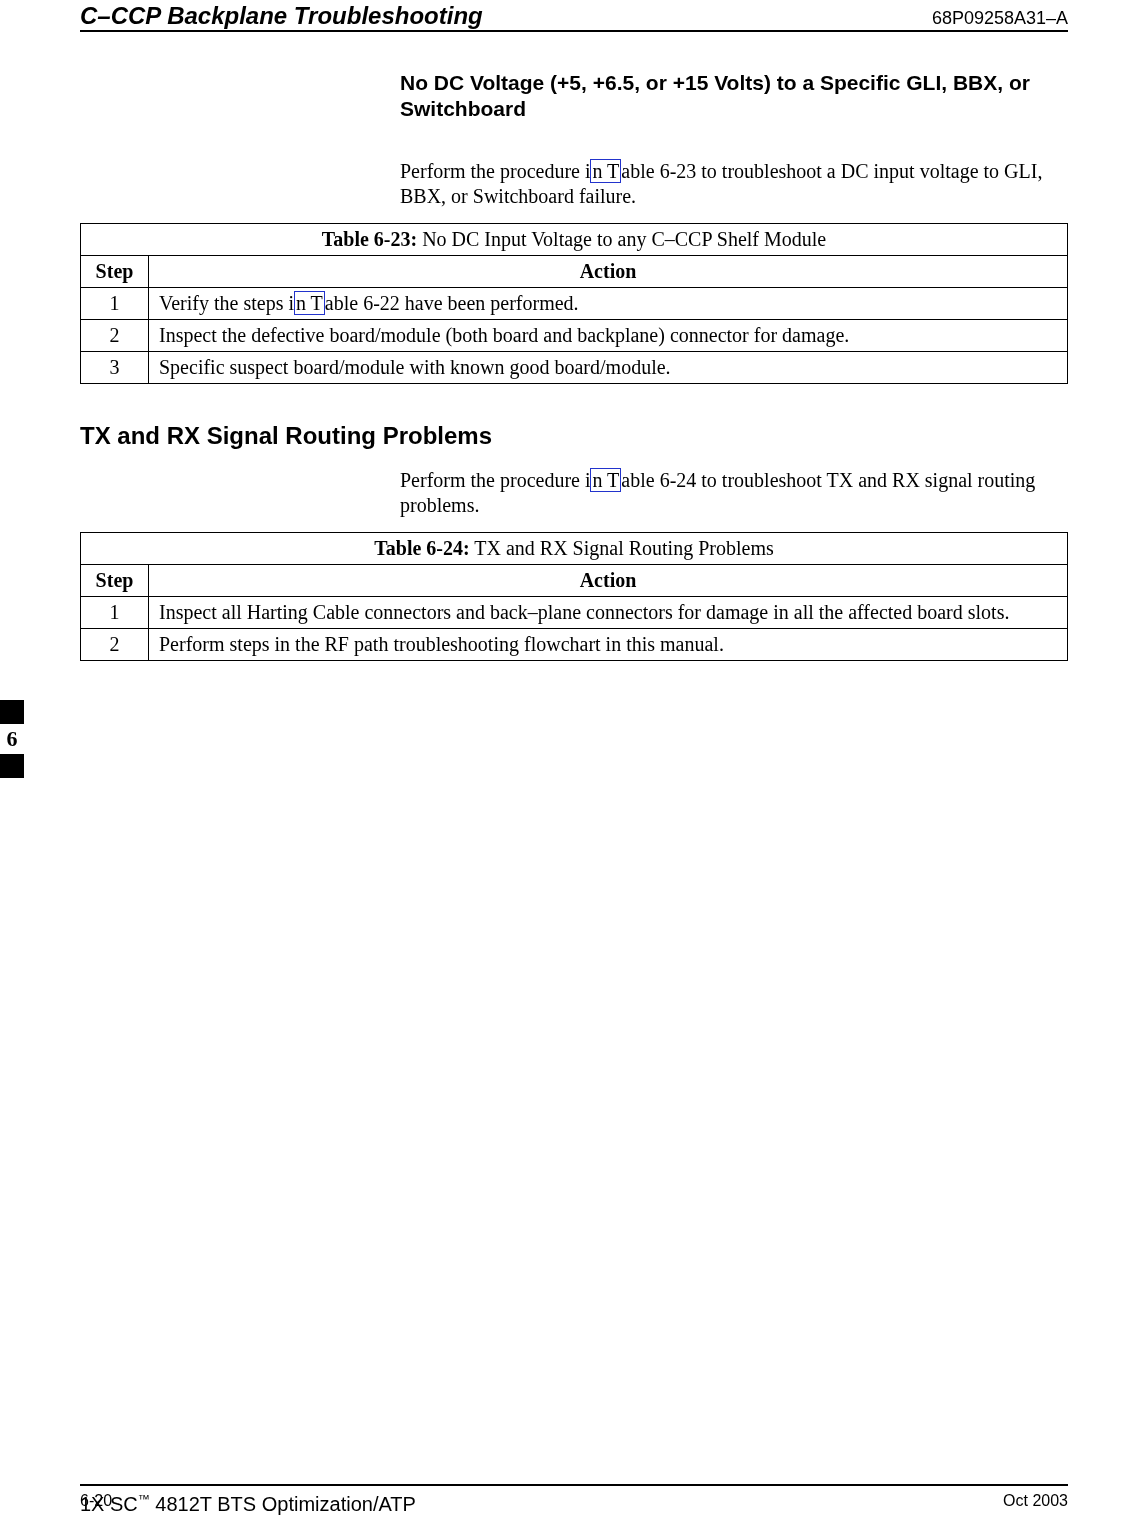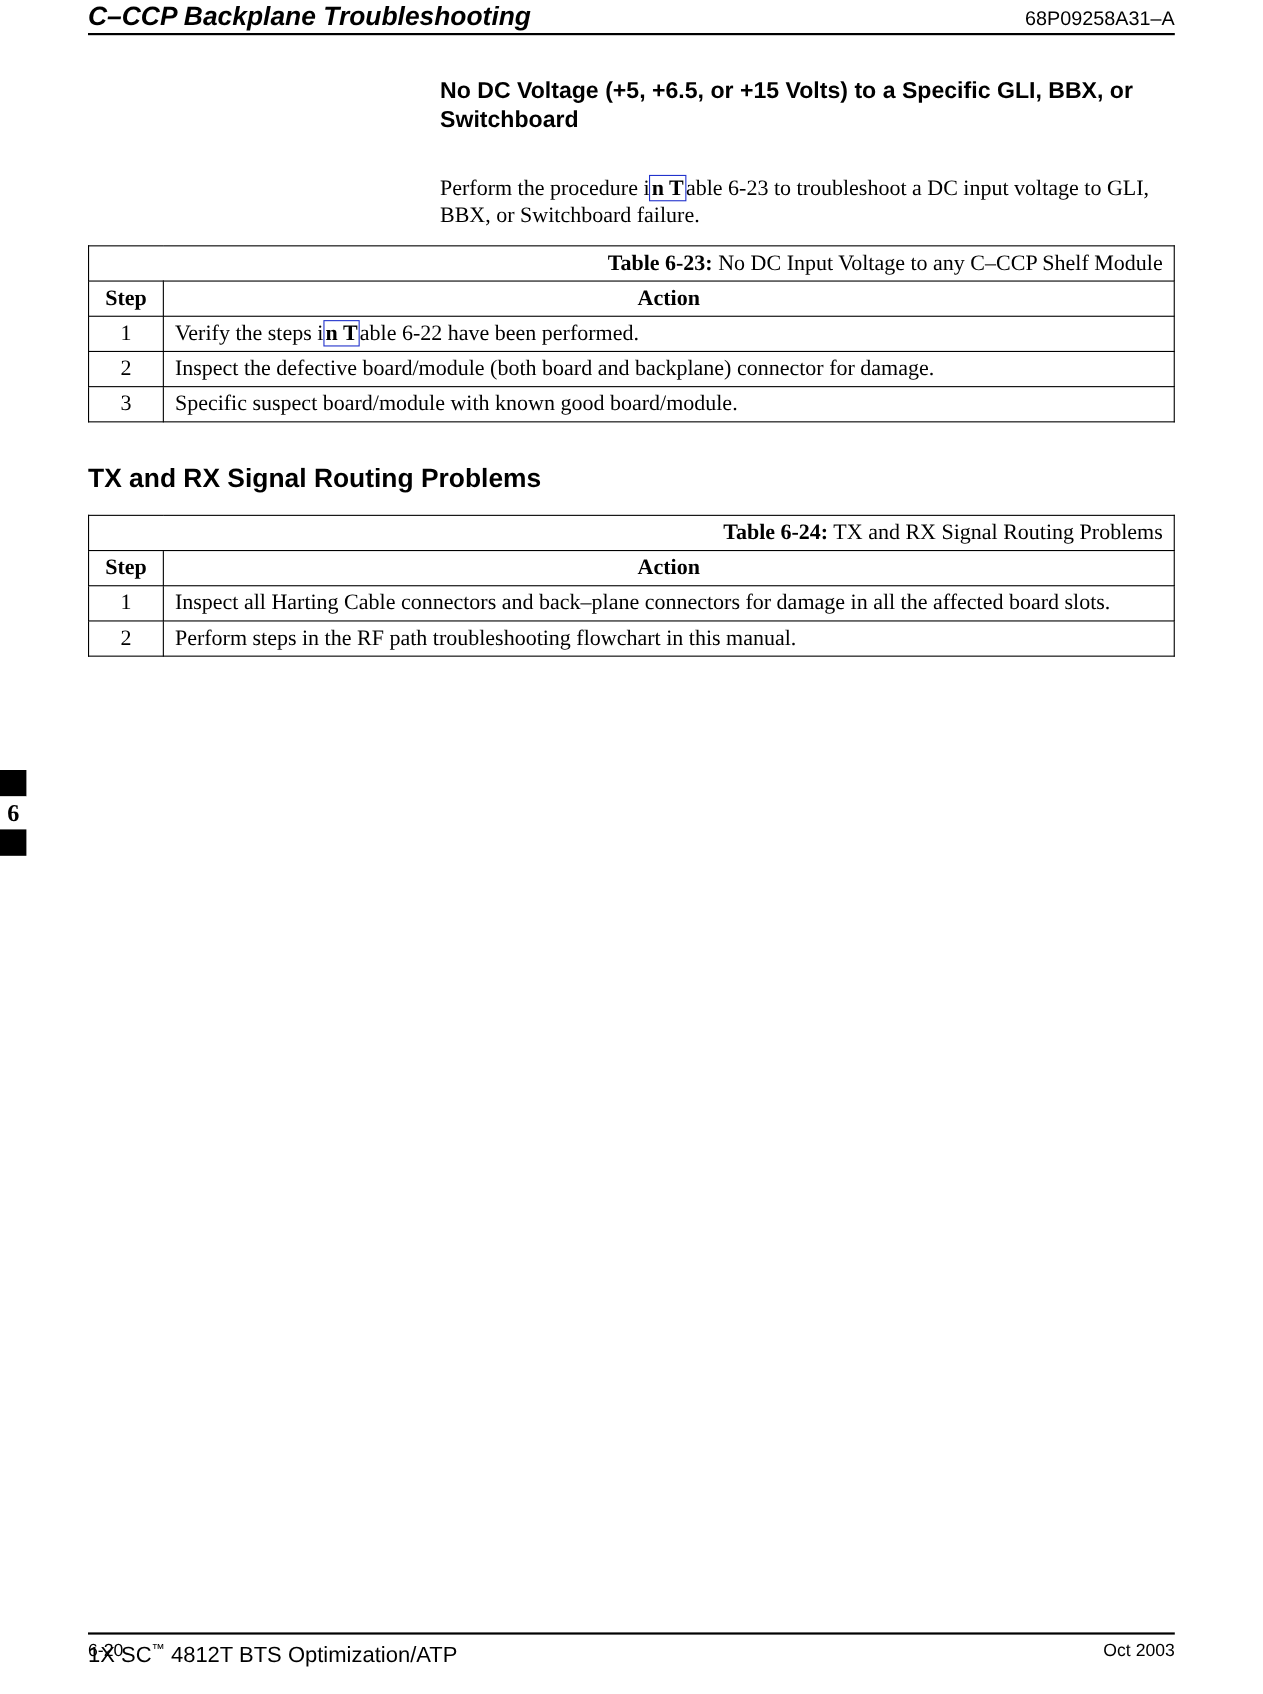--- a/index.html
+++ b/index.html
@@ -48,38 +48,37 @@
   .body-para {
     font-size: 20px;
     margin-left: 320px;
     line-height: 1.25;
     margin-bottom: 14px;
   }
   .link-box {
     border: 1.5px solid #2233cc;
     padding: 0 1px;
     display: inline;
-    font-weight: bold;
   }
   table {
     border-collapse: collapse;
     width: 100%;
     margin-top: 6px;
     margin-bottom: 24px;
     font-size: 20px;
   }
   table td, table th {
     border: 1px solid #000;
     padding: 4px 10px;
     vertical-align: top;
     text-align: left;
     font-weight: normal;
   }
   .tbl-caption {
-    text-align: right;
+    text-align: center;
     font-size: 20px;
   }
   .tbl-caption b { font-weight: bold; }
   .col-step {
     width: 68px;
     text-align: center;
   }
   .hdr-cell {
     text-align: center;
     font-weight: bold;
@@ -183,20 +182,23 @@
     </tr>
     <tr>
       <td class="col-step" style="text-align:center">3</td>
       <td>Specific suspect board/module with known good board/module.</td>
     </tr>
   </tbody>
     </table>
 
   <div class="section-heading">TX and RX Signal Routing Problems</div>
 
+  <div class="body-para">
+    <span>Perform the procedure i</span><span class="link-box">n T</span><span>able 6-24 to troubleshoot TX and RX signal routing problems.</span>
+  </div>
 
   <table>
     <tbody>
         <tr>
       <td colspan="2" class="tbl-caption">
         <b>Table 6-24:</b><span> TX and RX Signal Routing Problems</span>
       </td>
     </tr>
     <tr>
       <td class="col-step hdr-cell">Step</td>

